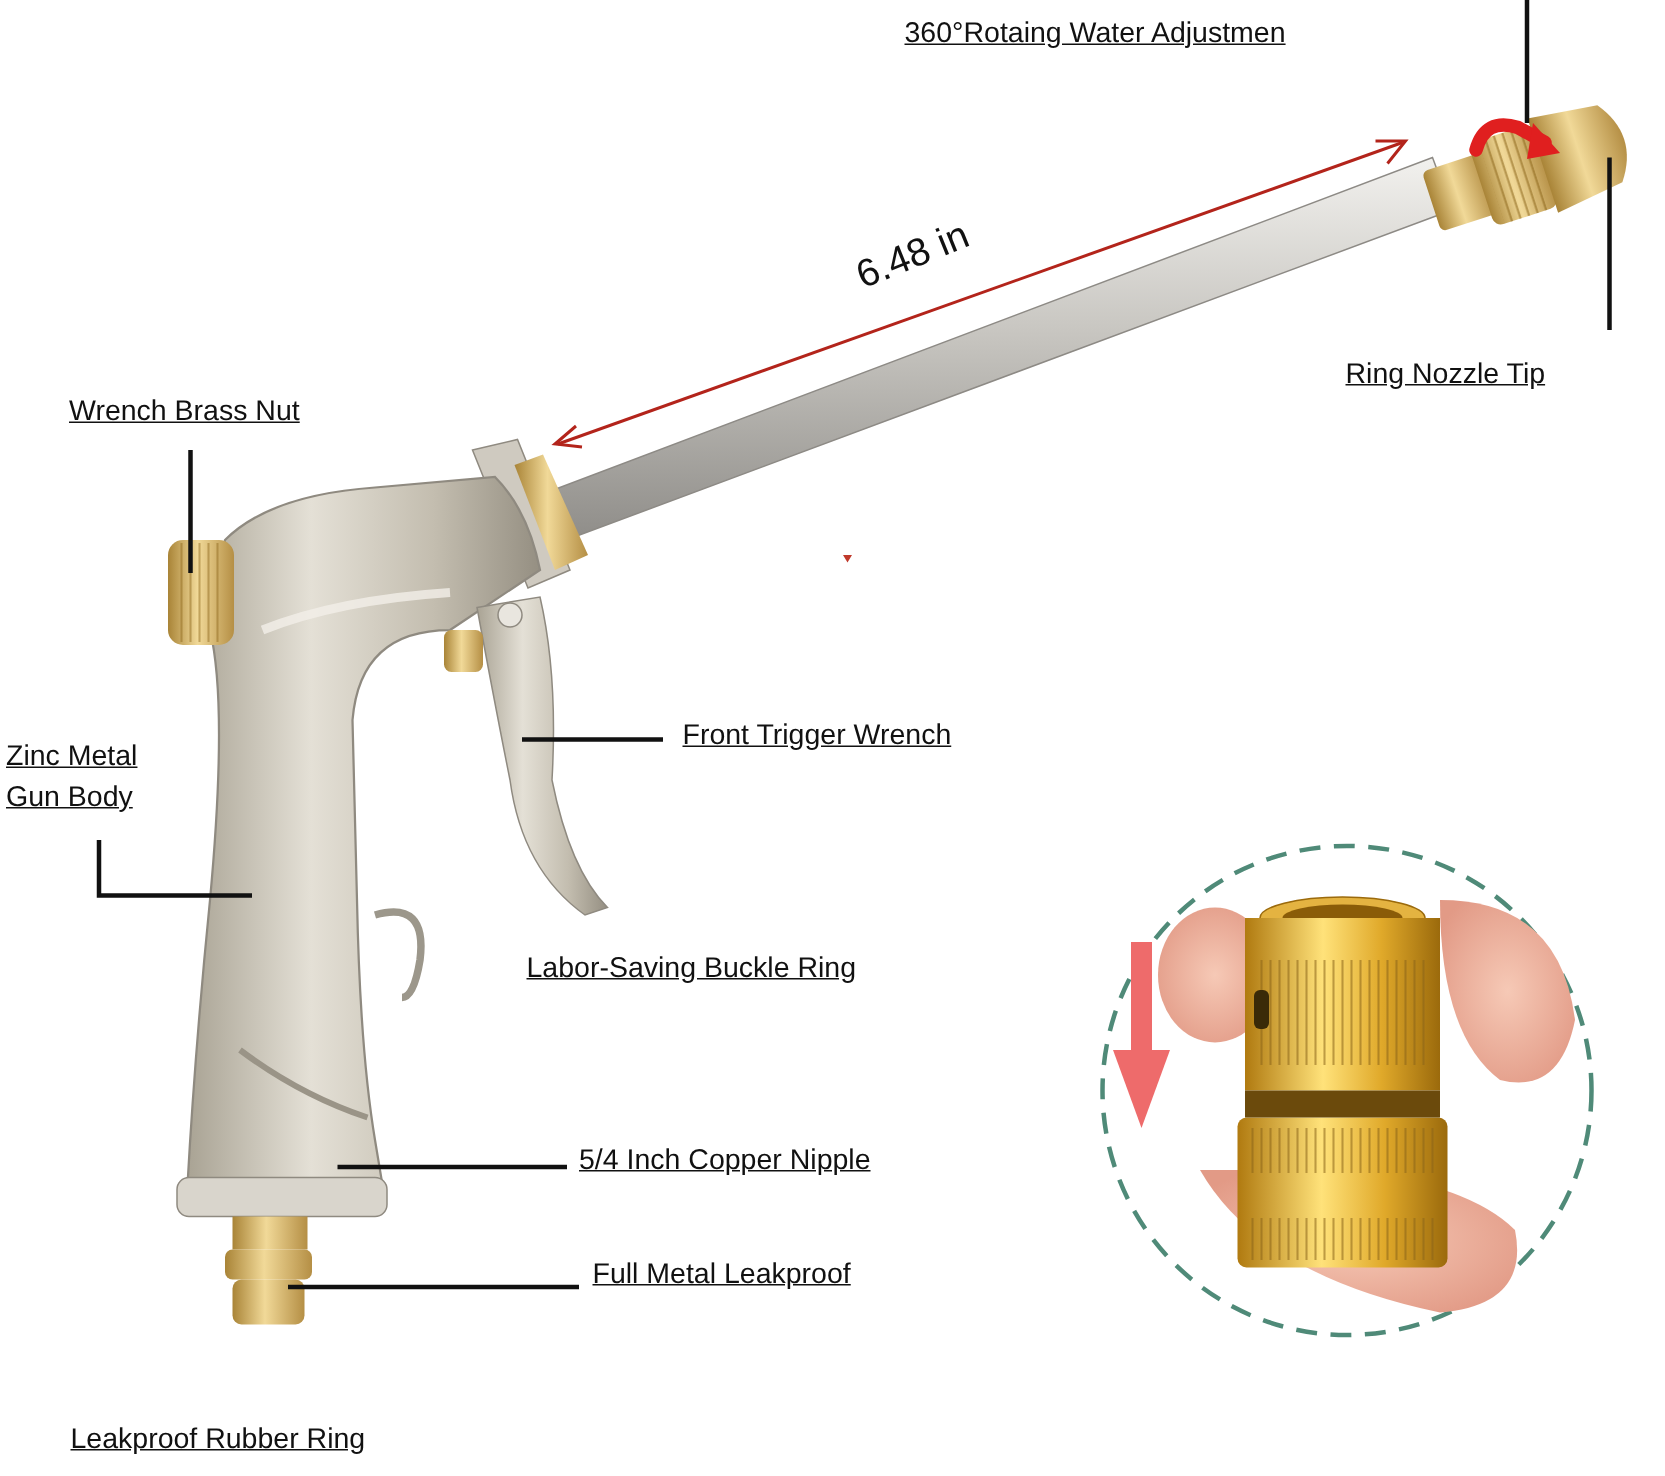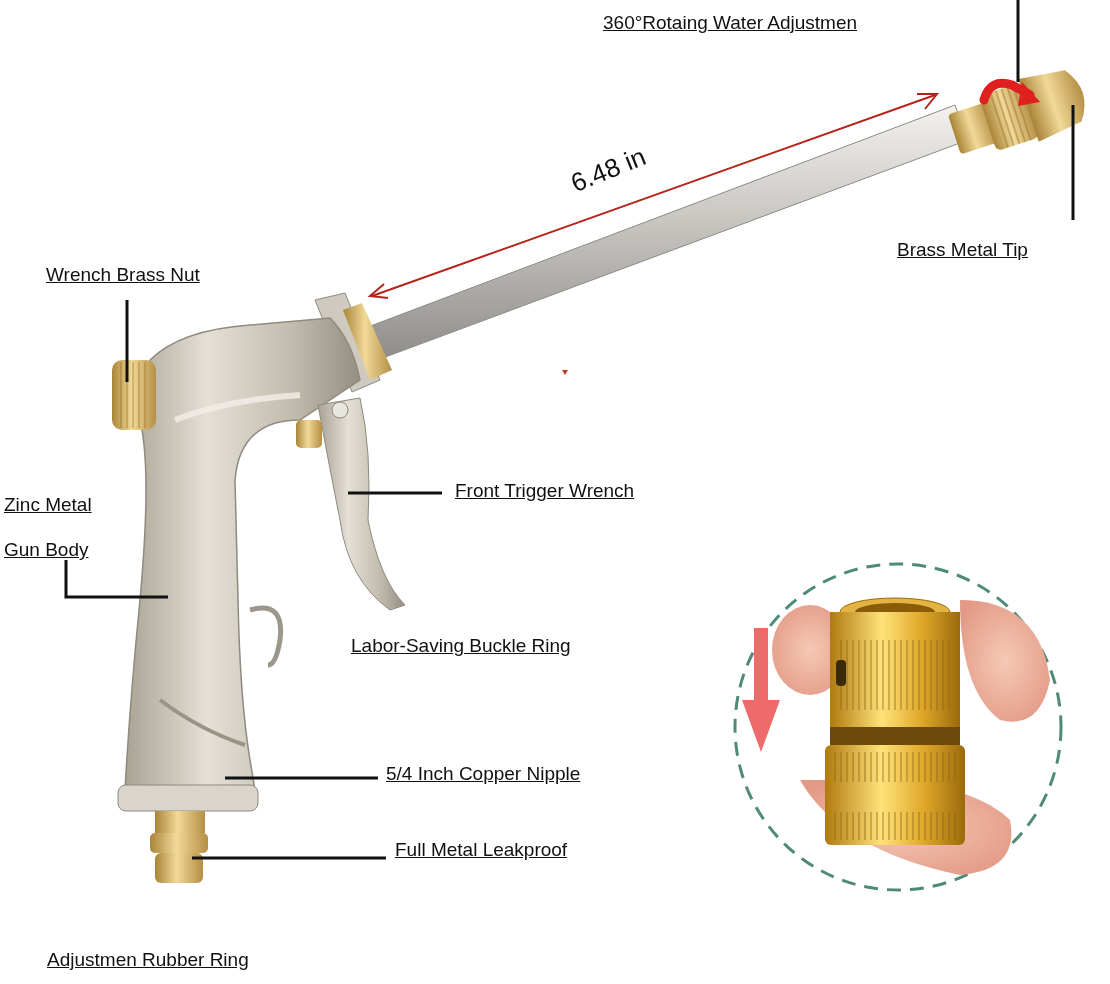--- a/index.html
+++ b/index.html
@@ -131,21 +131,21 @@
     <g>
       <rect x="754" y="628" width="14" height="75" fill="#ee6b6b"></rect>
       <polygon points="742,700 780,700 761,752" fill="#ee6b6b"></polygon>
     </g>
   </g>
 </svg>
 
 <div class="dim-label" style="left:578px; top:168px;">6.48 in</div>
 
 <div class="label" style="left:603px; top:13px;">360°Rotaing Water Adjustmen</div>
-<div class="label" style="left:897px; top:240px;">Brass Metal Tip</div>
+<div class="label" style="left:897px; top:240px;">Ring Nozzle Tip</div>
 <div class="label" style="left:46px; top:265px;">Wrench Brass Nut</div>
 <div class="label" style="left:4px; top:495px;">Zinc Metal</div>
-<div class="label" style="left:4px; top:540px;">Gun Body</div>
+<div class="label" style="left:4px; top:522px;">Gun Body</div>
 <div class="label" style="left:445px; top:481px;margin-left:10px;">Front Trigger Wrench</div>
 <div class="label" style="left:351px; top:636px;">Labor-Saving Buckle Ring</div>
 <div class="label" style="left:386px; top:764px;">5/4 Inch Copper Nipple</div>
 <div class="label" style="left:395px; top:840px;">Full Metal Leakproof</div>
-<div class="label" style="left:47px; top:950px;">Adjustmen Rubber Ring</div>
+<div class="label" style="left:47px; top:950px;">Leakproof Rubber Ring</div>
 
 </body></html>

